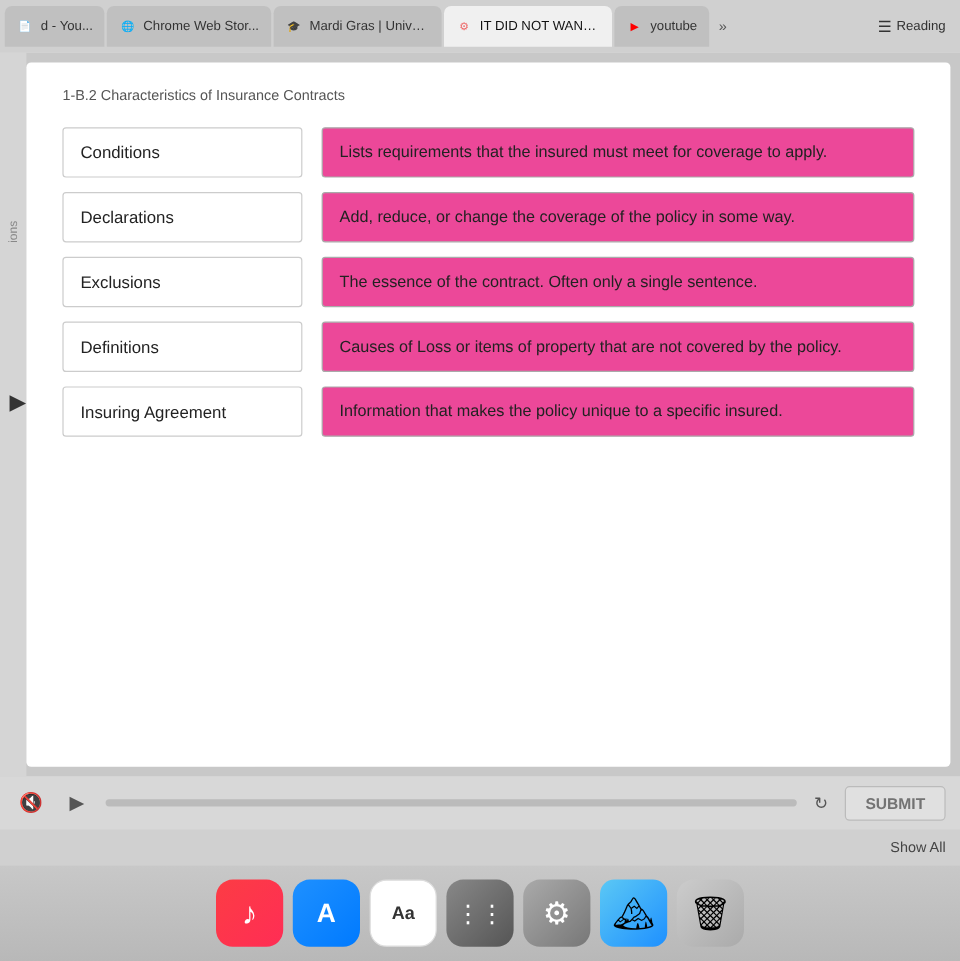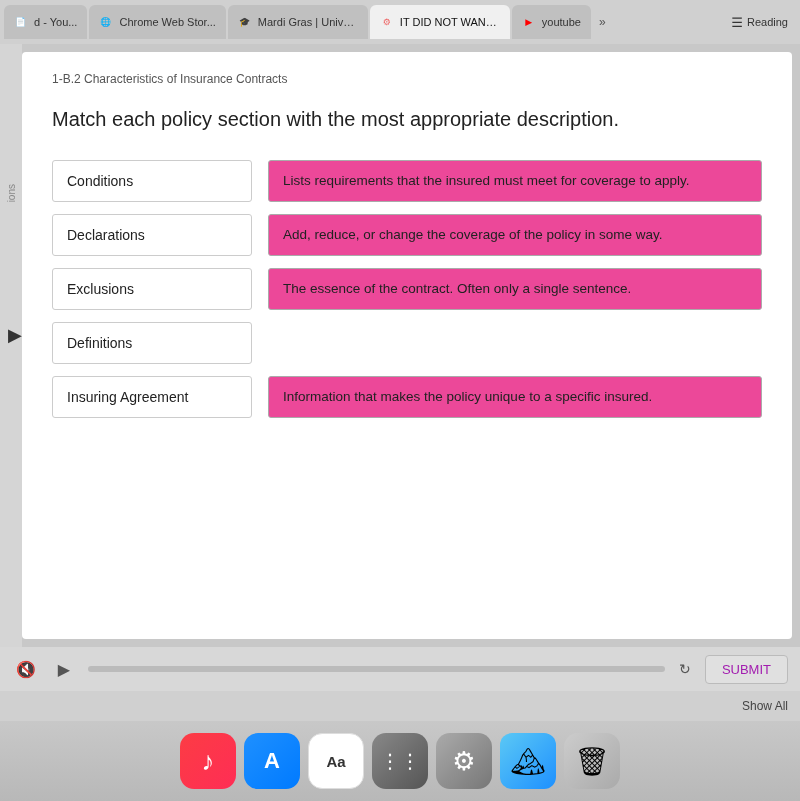--- a/index.html
+++ b/index.html
@@ -213,22 +213,22 @@
       font-size: 14px;
       color: #555;
     }
 
     .submit-btn {
       background: #e0e0e0;
       border: 1px solid #bbb;
       border-radius: 4px;
       padding: 6px 16px;
       font-size: 13px;
-      font-weight: 400;
-      color: #a21caf;
+      font-weight: 700;
+      color: #737373;
       cursor: pointer;
     }
 
     
     .show-all-bar {
       height: 30px;
       background: #d0d0d0;
       display: flex;
       align-items: center;
       justify-content: flex-end;
@@ -333,21 +333,20 @@
   <div class="sidebar-hint">
     <span class="sidebar-hint-label">ions</span>
 
     <div class="arrow-cursor">▶</div>
   </div>
 
   <div class="content-card">
 
     <div class="lesson-code">1-B.2 Characteristics of Insurance Contracts</div>
 
-    <div class="question-title">Match each policy section with the most appropriate description.</div>
 
     <div class="matching-container">
 
       <div class="match-row">
         <div class="match-left">
           <span>Conditions</span>
         </div>
         <div class="match-right">
           <span>Lists requirements that the insured must meet for coverage to apply.</span>
         </div>
@@ -368,20 +367,23 @@
         </div>
         <div class="match-right">
           <span>The essence of the contract. Often only a single sentence.</span>
         </div>
       </div>
 
 
       <div class="match-row">
         <div class="match-left">
           <span>Definitions</span>
+        </div>
+        <div class="match-right">
+          <span>Causes of Loss or items of property that are not covered by the policy.</span>
         </div>
       </div>
 
       <div class="match-row">
         <div class="match-left">
           <span>Insuring Agreement</span>
         </div>
         <div class="match-right">
           <span>Information that makes the policy unique to a specific insured.</span>
         </div>

